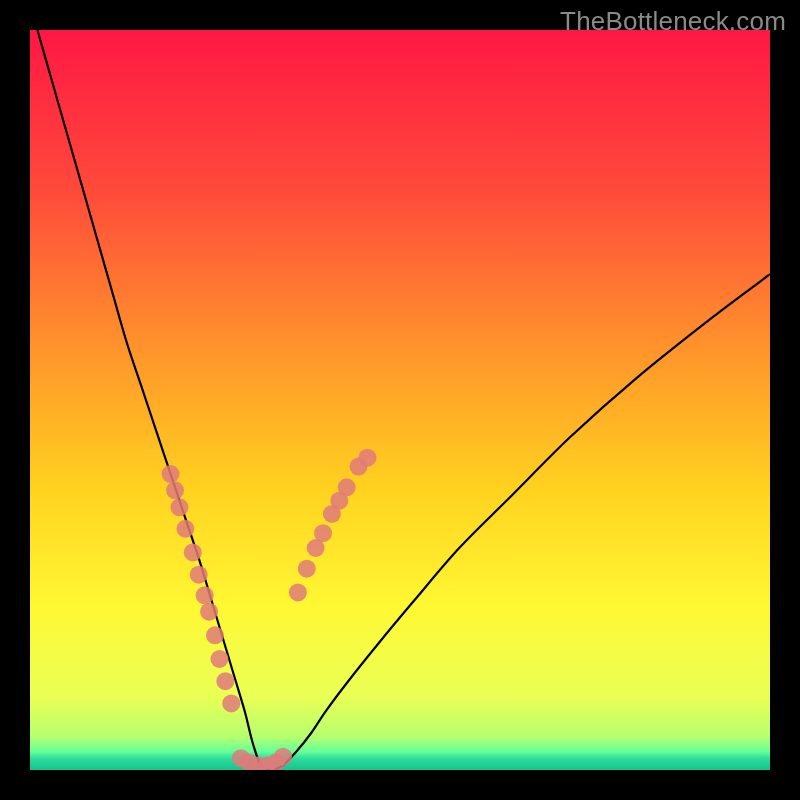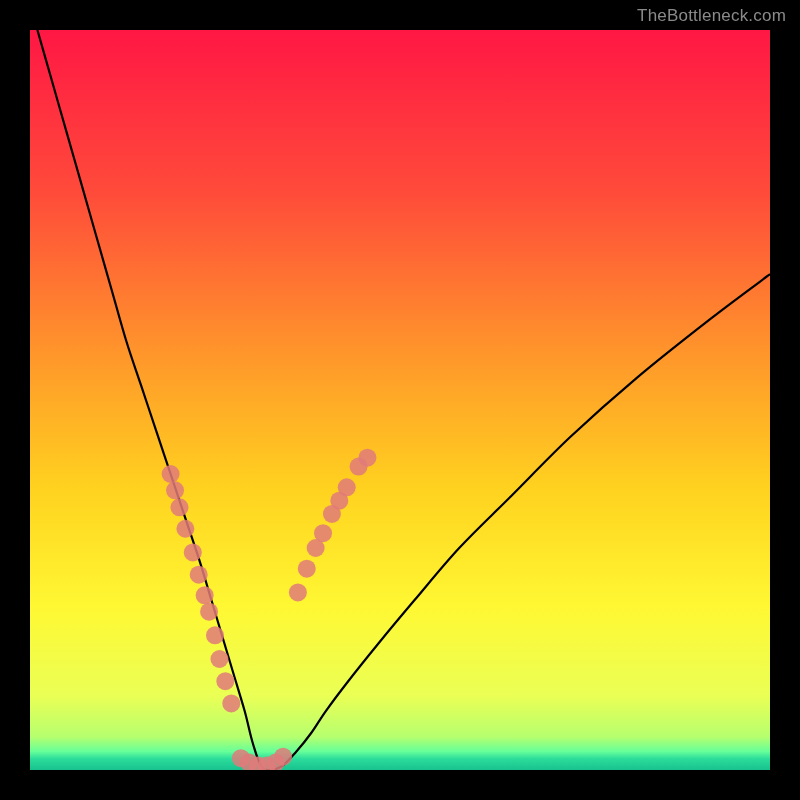--- a/index.html
+++ b/index.html
@@ -28,21 +28,21 @@
     top: 0;
     left: 0;
     width: 100%;
     height: 100%;
   }
   .watermark {
     position: absolute;
     top: 6px;
     right: 14px;
     font-family: Arial, Helvetica, sans-serif;
-    font-size: 17px;
+    font-size: 26px;
     color: #8a8a8a;
     font-weight: 400;
     letter-spacing: 0.2px;
     text-align: center;
   }
   .dot {
     fill: #e07a7a;
     fill-opacity: 0.85;
   }
 </style>

